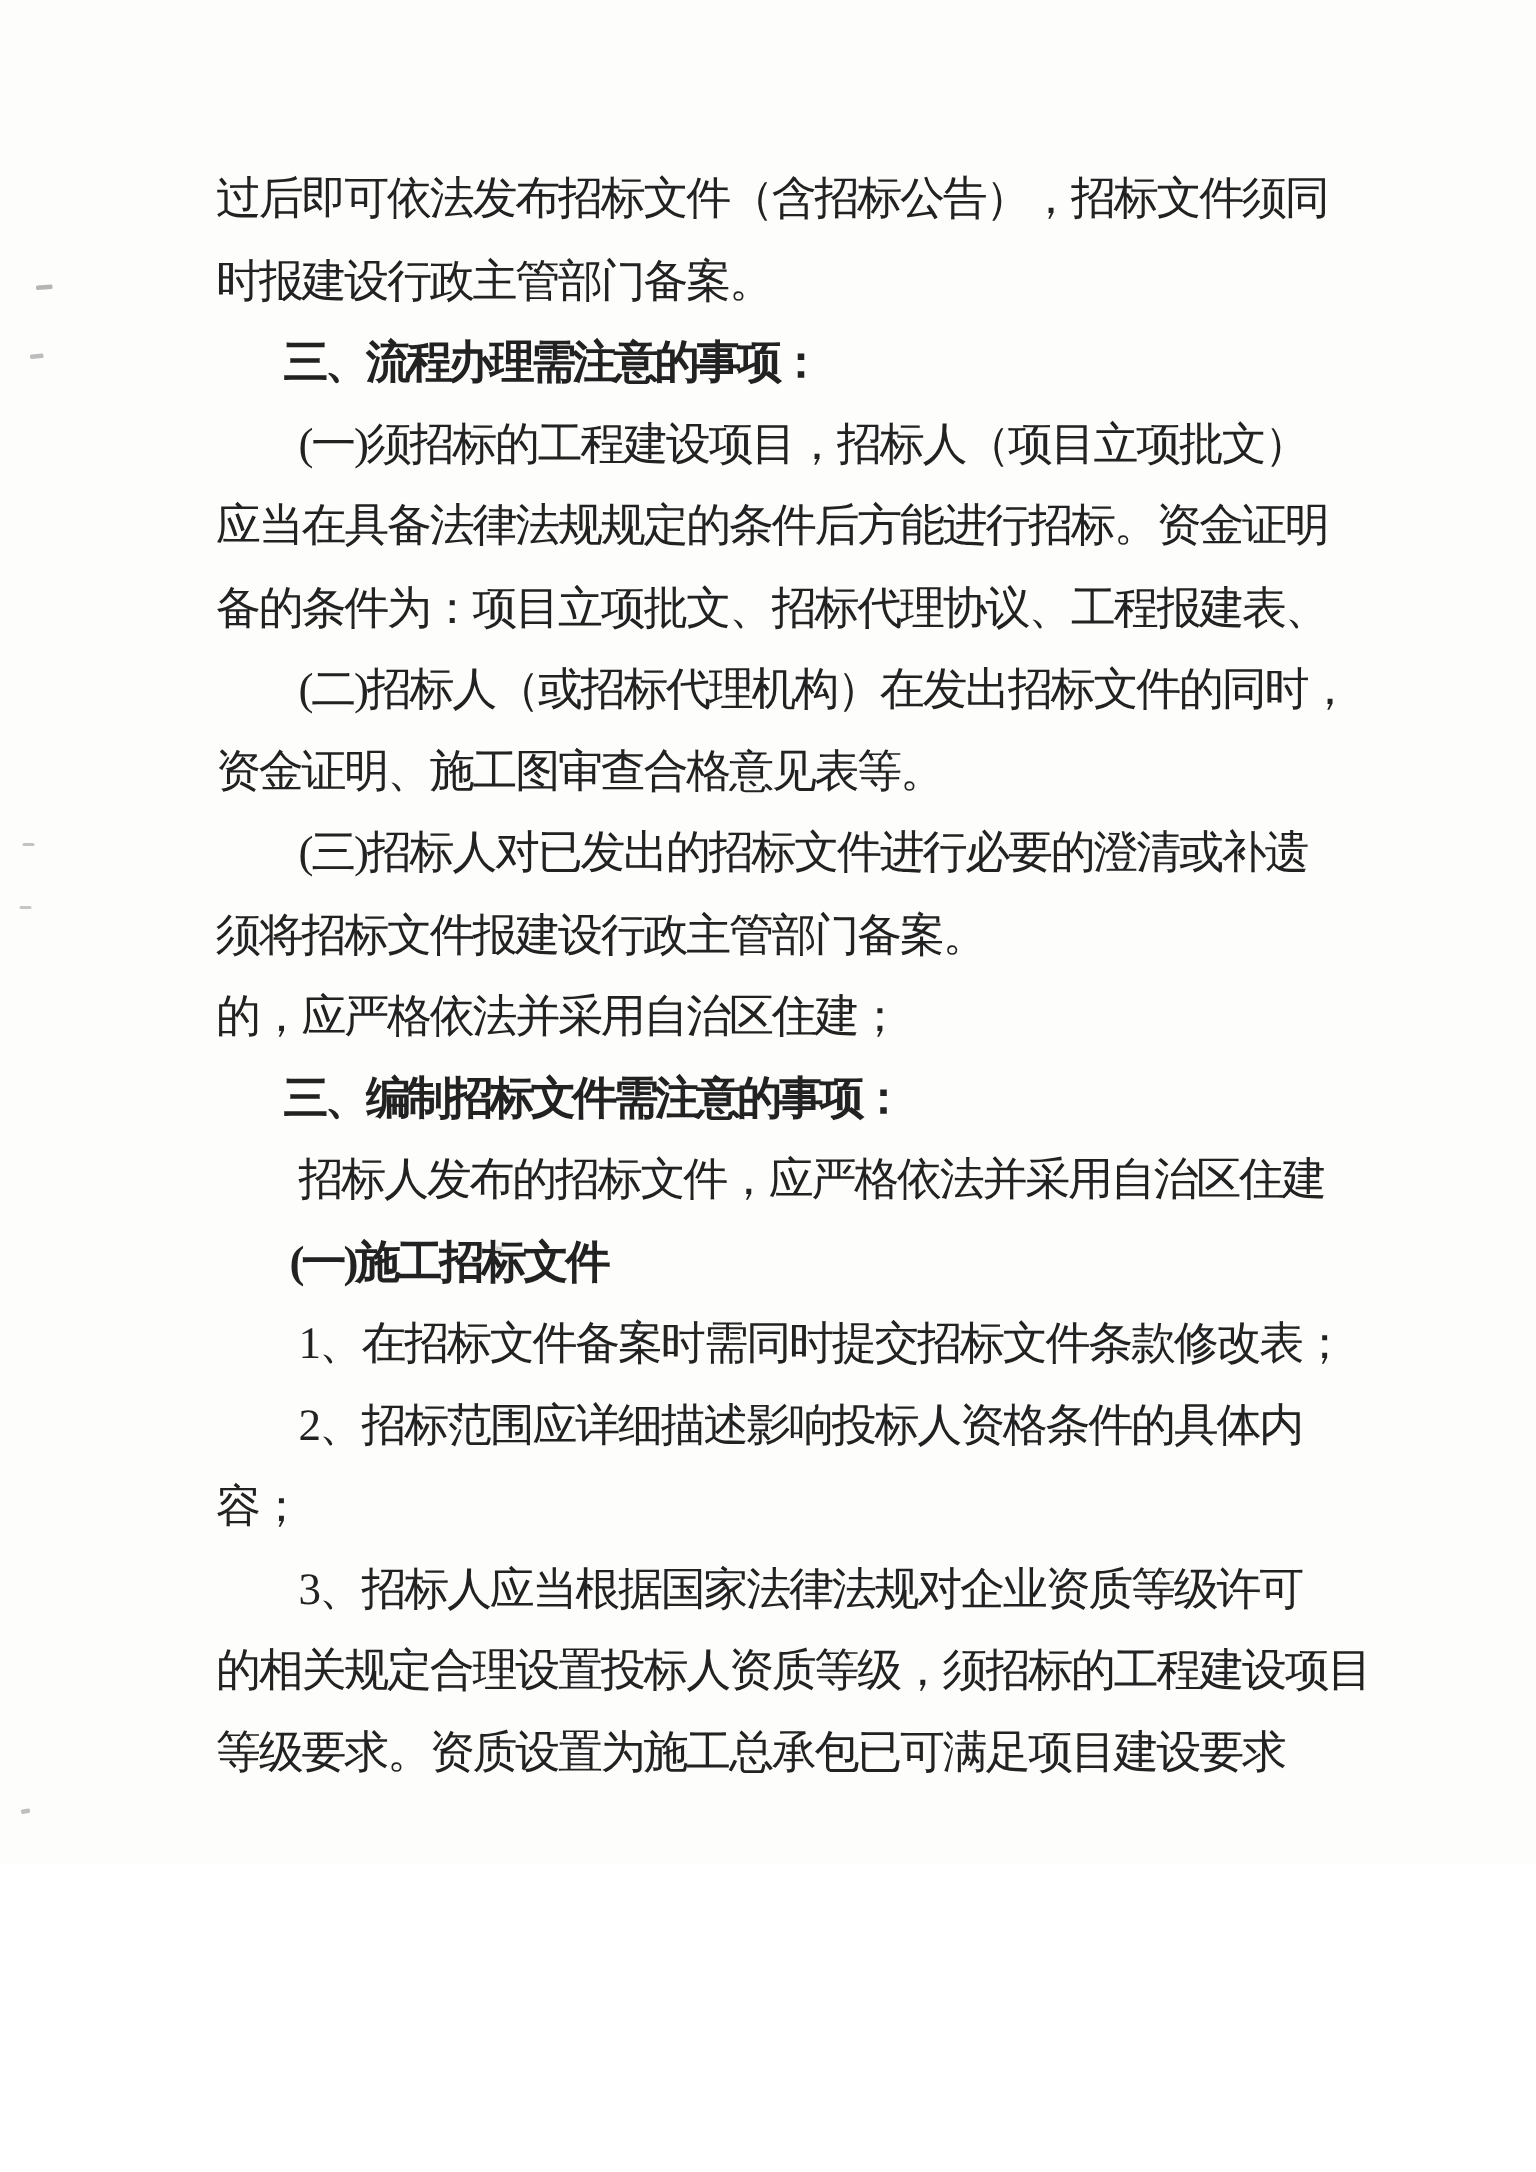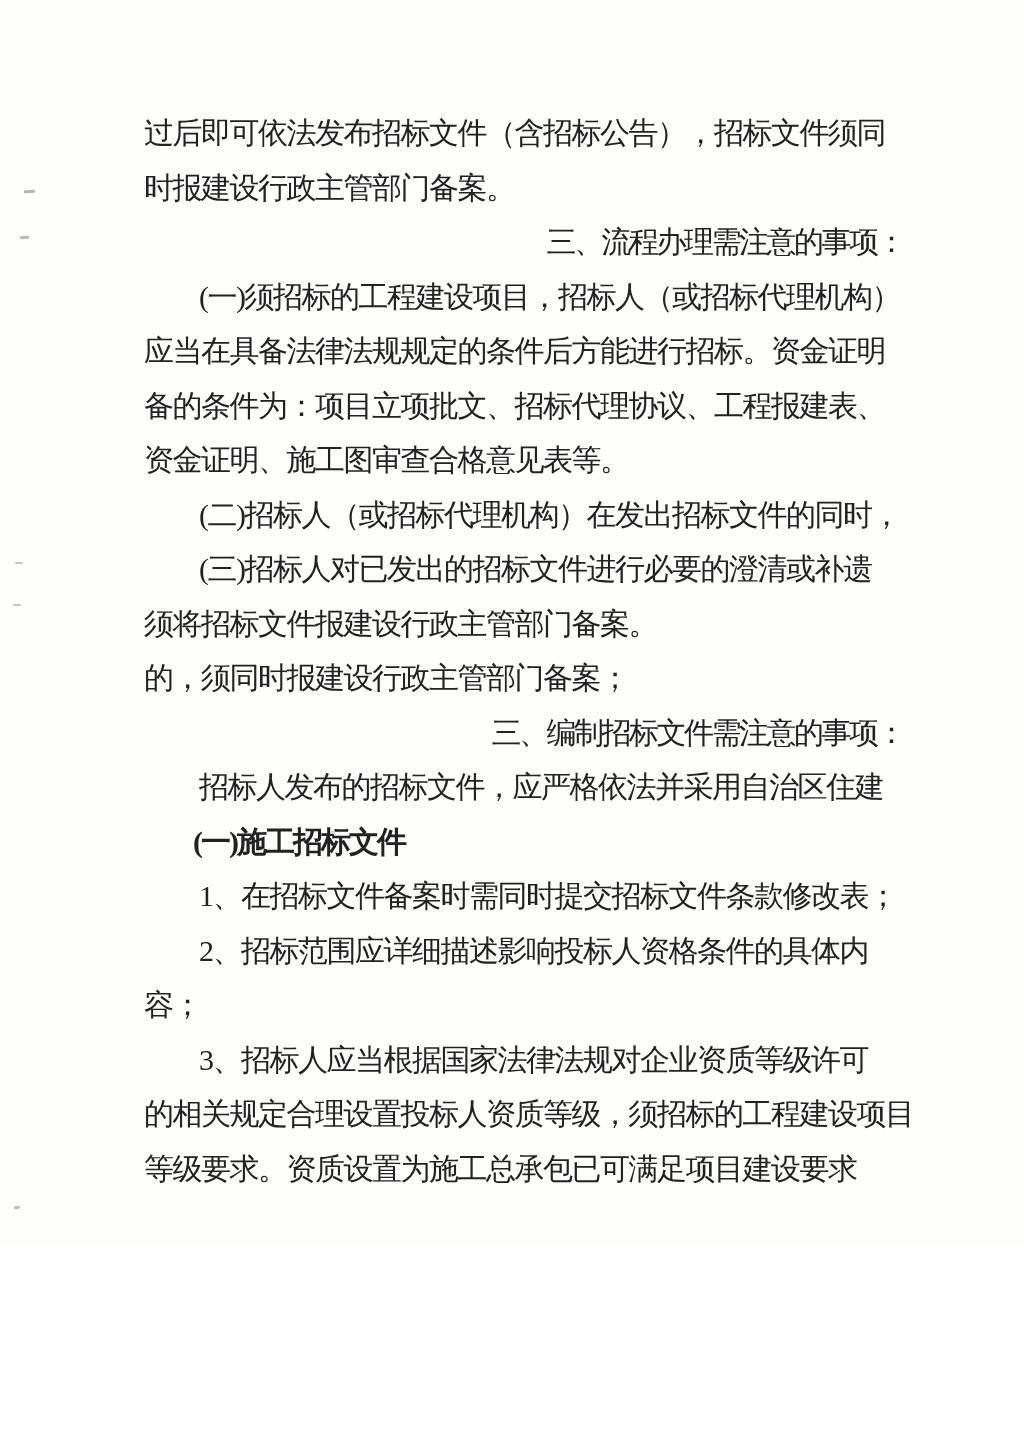--- a/index.html
+++ b/index.html
@@ -29,23 +29,22 @@
     font-size: 30px;
     letter-spacing: -1.5px;
     white-space: nowrap;
     font-weight: normal;
   }
   .line.indent {
     padding-left: 55px;
   }
   .line.h {
     padding-left: 45px;
-    font-weight: normal;
+    font-weight: bold;
     letter-spacing: -2.5px;
-    text-align: right;
   }
   .line.sub {
     padding-left: 49px;
     font-weight: bold;
     letter-spacing: -2px;
   }
   
   .speck {
     position: absolute;
     background: #bdbdbd;
@@ -62,28 +61,28 @@
 </style>
 </head>
 <body>
 
 <div class="page">
 
   <div class="textblock">
     <div class="line">过后即可依法发布招标文件（含招标公告），招标文件须同</div>
     <div class="line">时报建设行政主管部门备案。</div>
     <div class="line h">三、流程办理需注意的事项：</div>
-    <div class="line indent">(一)须招标的工程建设项目，招标人（或招标代理机构）</div>
+    <div class="line indent">(一)须招标的工程建设项目，招标人（项目立项批文）</div>
     <div class="line">应当在具备法律法规规定的条件后方能进行招标。资金证明</div>
     <div class="line">备的条件为：项目立项批文、招标代理协议、工程报建表、</div>
+    <div class="line indent">(二)招标人（或招标代理机构）在发出招标文件的同时，</div>
     <div class="line">资金证明、施工图审查合格意见表等。</div>
-    <div class="line indent">(二)招标人（或招标代理机构）在发出招标文件的同时，</div>
     <div class="line indent">(三)招标人对已发出的招标文件进行必要的澄清或补遗</div>
     <div class="line">须将招标文件报建设行政主管部门备案。</div>
-    <div class="line">的，须同时报建设行政主管部门备案；</div>
+    <div class="line">的，应严格依法并采用自治区住建；</div>
     <div class="line h">三、编制招标文件需注意的事项：</div>
     <div class="line indent">招标人发布的招标文件，应严格依法并采用自治区住建</div>
     <div class="line sub">(一)施工招标文件</div>
     <div class="line indent">1、在招标文件备案时需同时提交招标文件条款修改表；</div>
     <div class="line indent">2、招标范围应详细描述影响投标人资格条件的具体内</div>
     <div class="line">容；</div>
     <div class="line indent">3、招标人应当根据国家法律法规对企业资质等级许可</div>
     <div class="line">的相关规定合理设置投标人资质等级，须招标的工程建设项目</div>
     <div class="line">等级要求。资质设置为施工总承包已可满足项目建设要求</div>
   </div>

